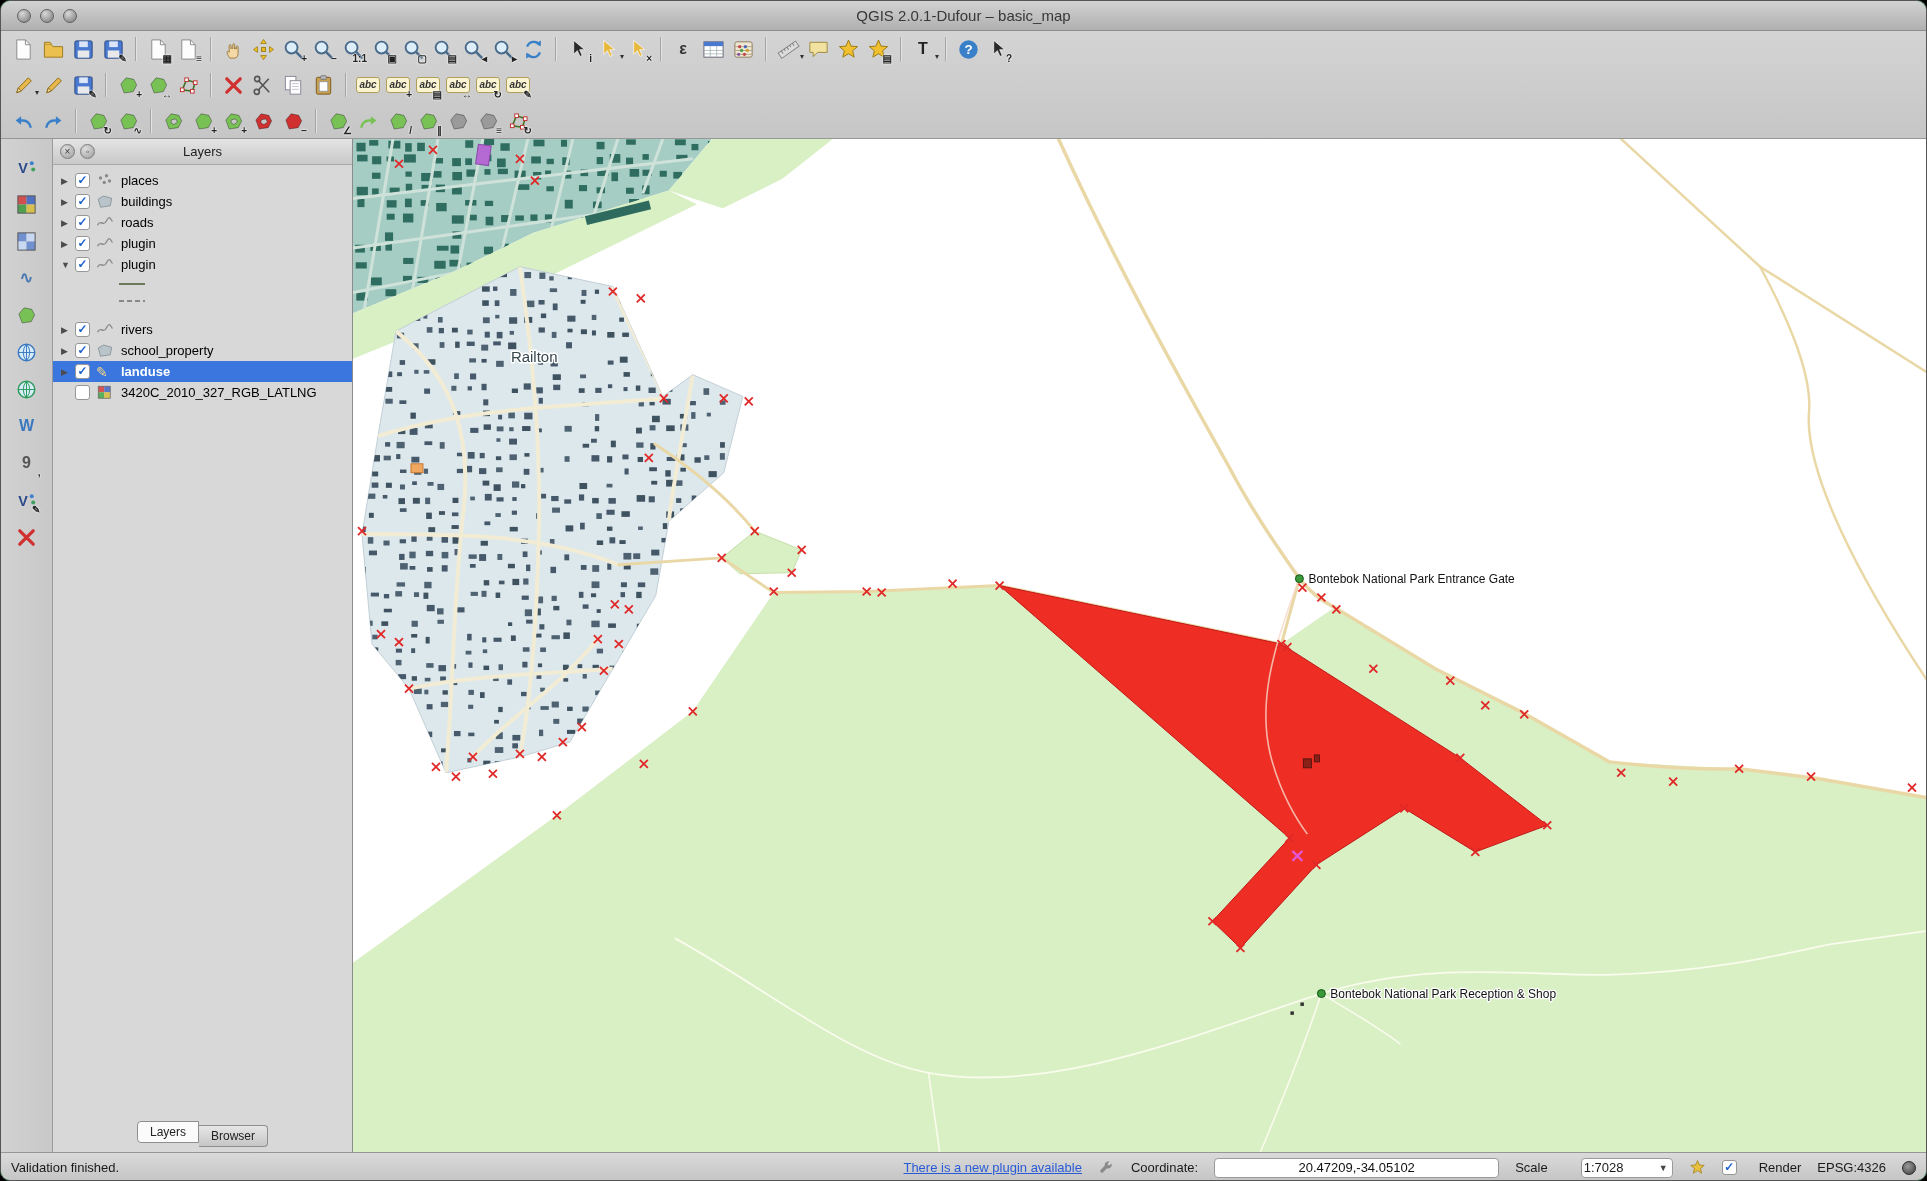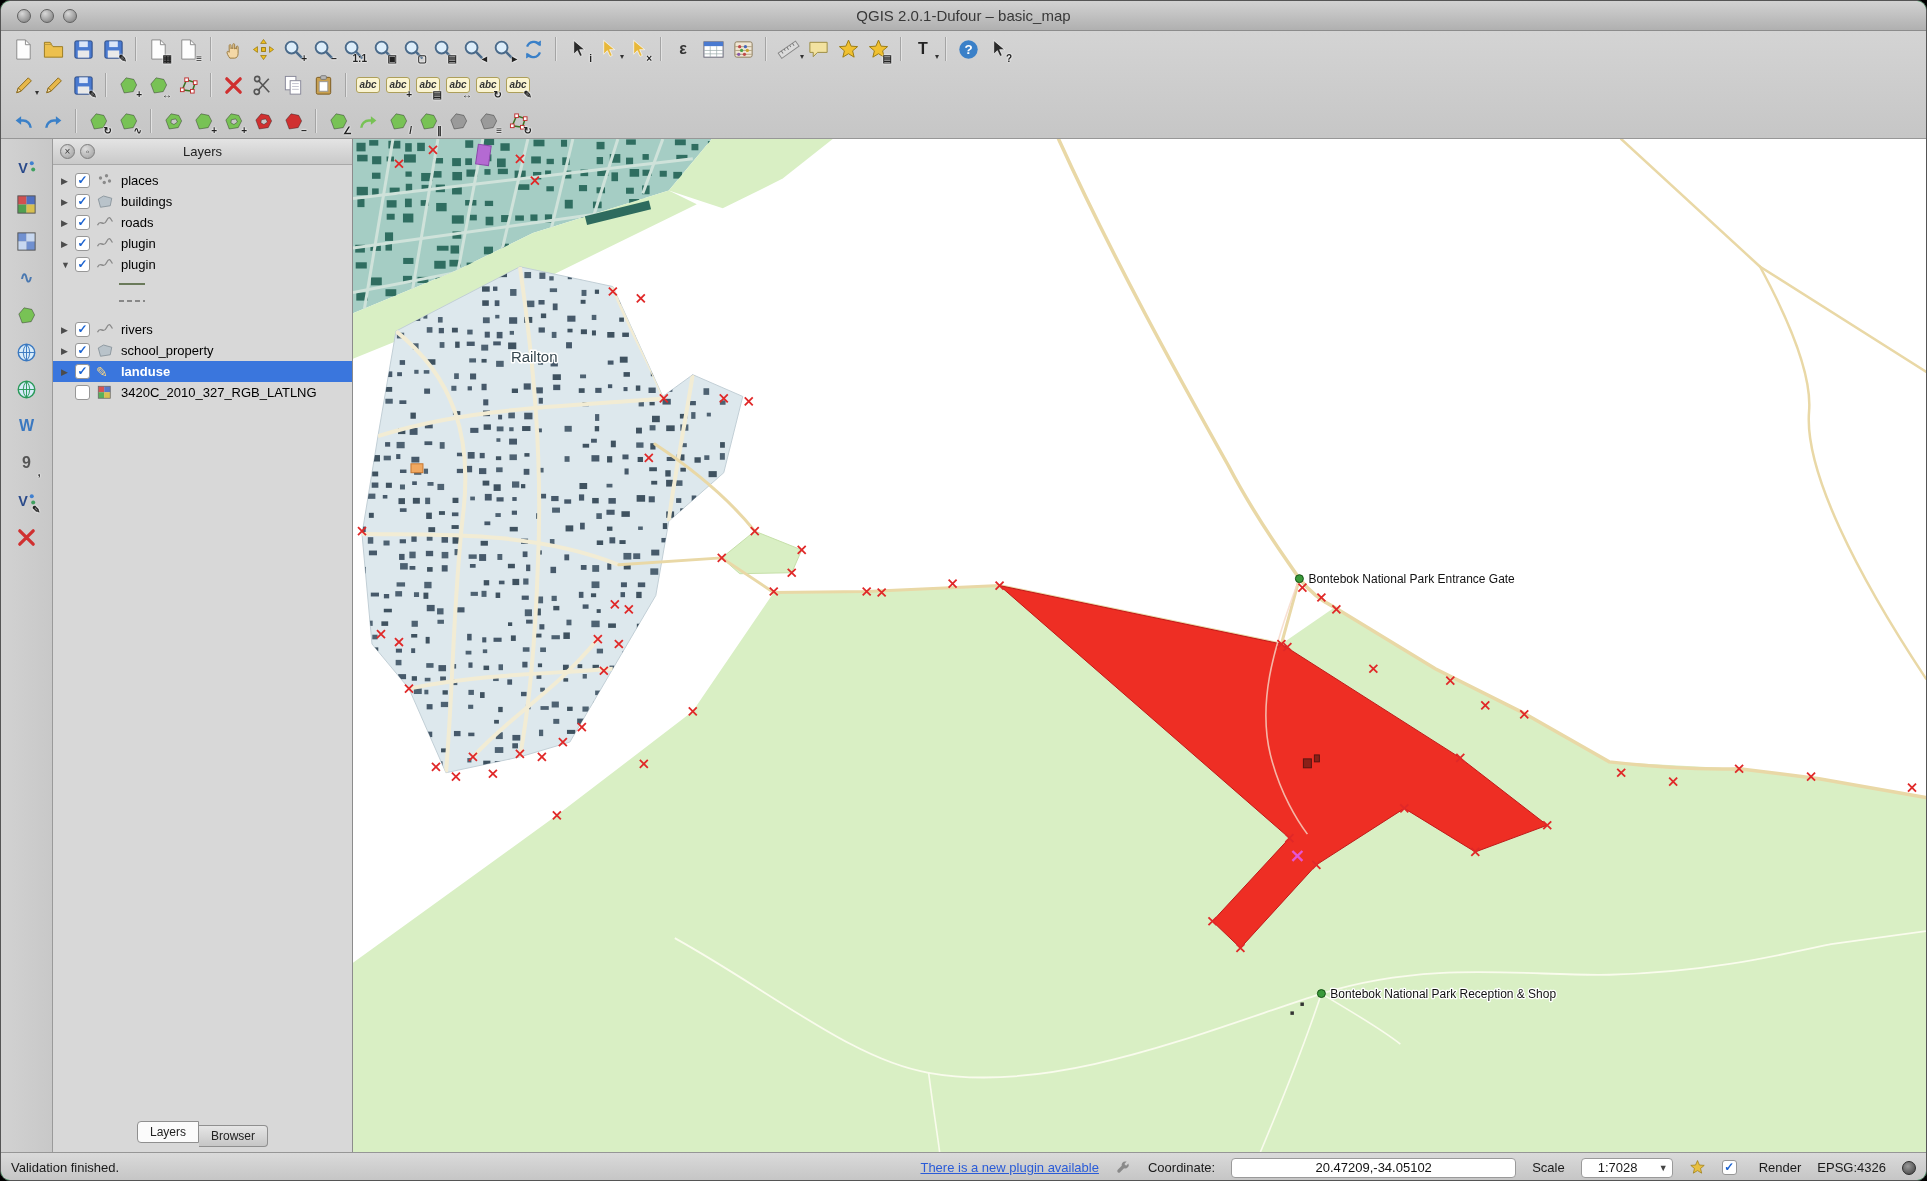--- a/index.html
+++ b/index.html
@@ -65,21 +65,21 @@
   .town-label{font-family:"Liberation Sans",sans-serif;font-size:15px;fill:#37474f;
     paint-order:stroke;stroke:#fff;stroke-width:3px;stroke-linejoin:round;}
   
   .statusbar{height:30px;background:linear-gradient(#dadada,#c4c4c4);border-top:1px solid #969696;
     display:flex;align-items:center;font-size:13px;color:#1a1a1a;padding:0 10px;gap:16px;}
   .sb-spacer{flex:1;}
   .sb-link{color:#2a5bd7;text-decoration:underline;}
   .coord-input{width:285px;height:20px;border:1px solid #9a9a9a;border-radius:4px;background:#fff;
     text-align:center;font-size:13px;font-family:"Liberation Sans",sans-serif;color:#111;padding:8px;}
   .scale-combo{width:92px;height:20px;border:1px solid #9a9a9a;border-radius:4px;background:#fff;
-    display:flex;align-items:center;padding:0 16px;font-size:13px;position:relative;}
+    display:flex;align-items:center;padding:0 2px;font-size:13px;position:relative;margin-left:17px;}
   .scale-combo .arrow{position:absolute;right:4px;font-size:9px;color:#444;}
   .sb-ico{width:17px;height:17px;display:block;}
   .crs-dot{width:14px;height:14px;border-radius:50%;background:radial-gradient(circle at 40% 35%,#9a9a9a,#3c3c3c);
     border:1px solid #2c2c2c;display:inline-block;}
 </style>
 </head>
 <body>
 
 <svg width="0" height="0" style="position:absolute" aria-hidden="true">
 <defs>

